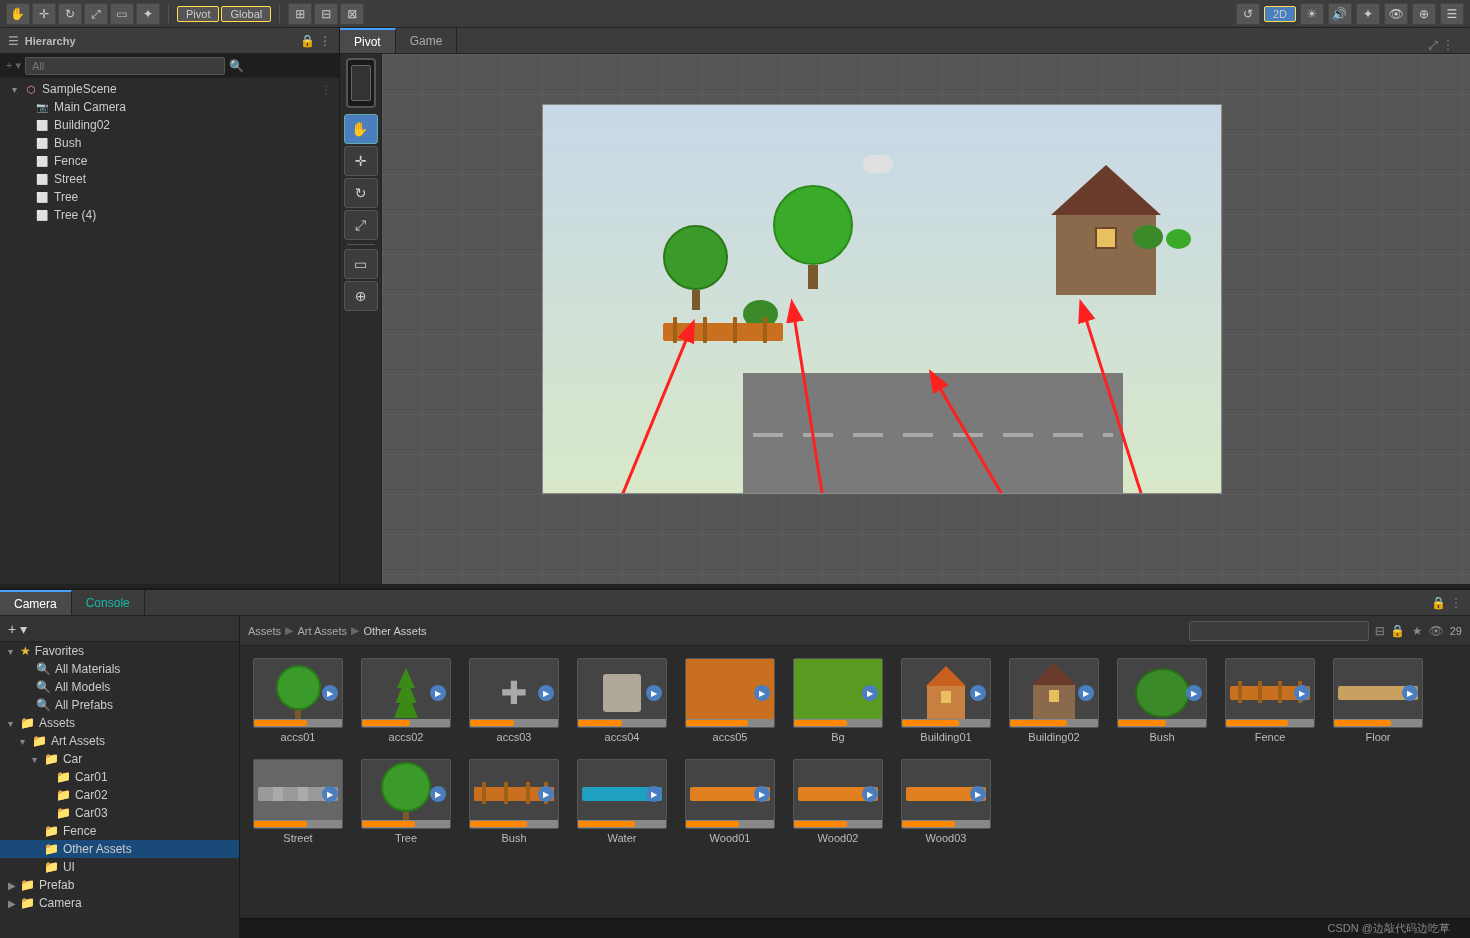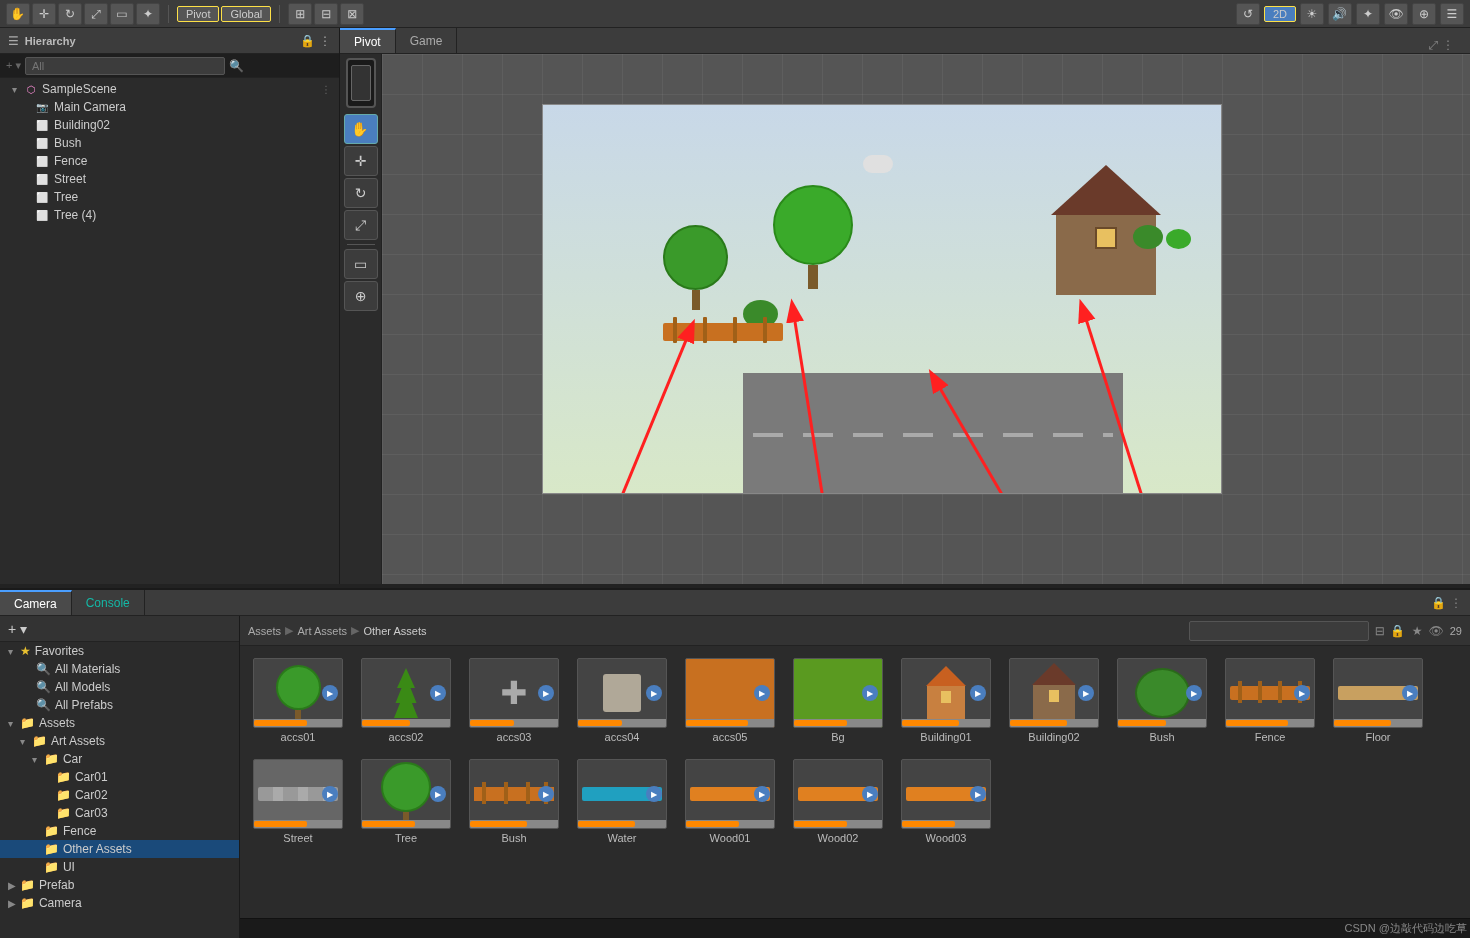--- a/index.html
+++ b/index.html
@@ -93,21 +93,21 @@
     .asset-bar { position: absolute; bottom: 0; left: 0; right: 0; height: 8px; background: #888; display: flex; align-items: center; }
     .asset-bar-fill { height: 6px; border-radius: 2px; }
     .asset-label { font-size: 11px; color: #bbb; margin-top: 3px; text-align: center; }
 
     
     .bottom-sidebar::-webkit-scrollbar, .asset-grid::-webkit-scrollbar { width: 8px; }
     .bottom-sidebar::-webkit-scrollbar-track, .asset-grid::-webkit-scrollbar-track { background: #222; }
     .bottom-sidebar::-webkit-scrollbar-thumb, .asset-grid::-webkit-scrollbar-thumb { background: #555; border-radius: 4px; }
 
     
-    .status-bar { height: 20px; background: #1a1a1a; display: flex; align-items: center; padding: 0 3px; font-size: 11px; color: #888; border-top: 1px solid #111; }
+    .status-bar { height: 20px; background: #1a1a1a; display: flex; align-items: center; padding: 0 20px; font-size: 11px; color: #888; border-top: 1px solid #111; }
     .status-right { margin-left: auto; color: #aaa; }
 
     
     .resize-handle { height: 4px; background: #222; cursor: row-resize; flex-shrink: 0; }
 
     .scene-top-right { position: absolute; top: 4px; right: 8px; display: flex; align-items: center; gap: 4px; }
   </style>
 </head>
 <body>
 

